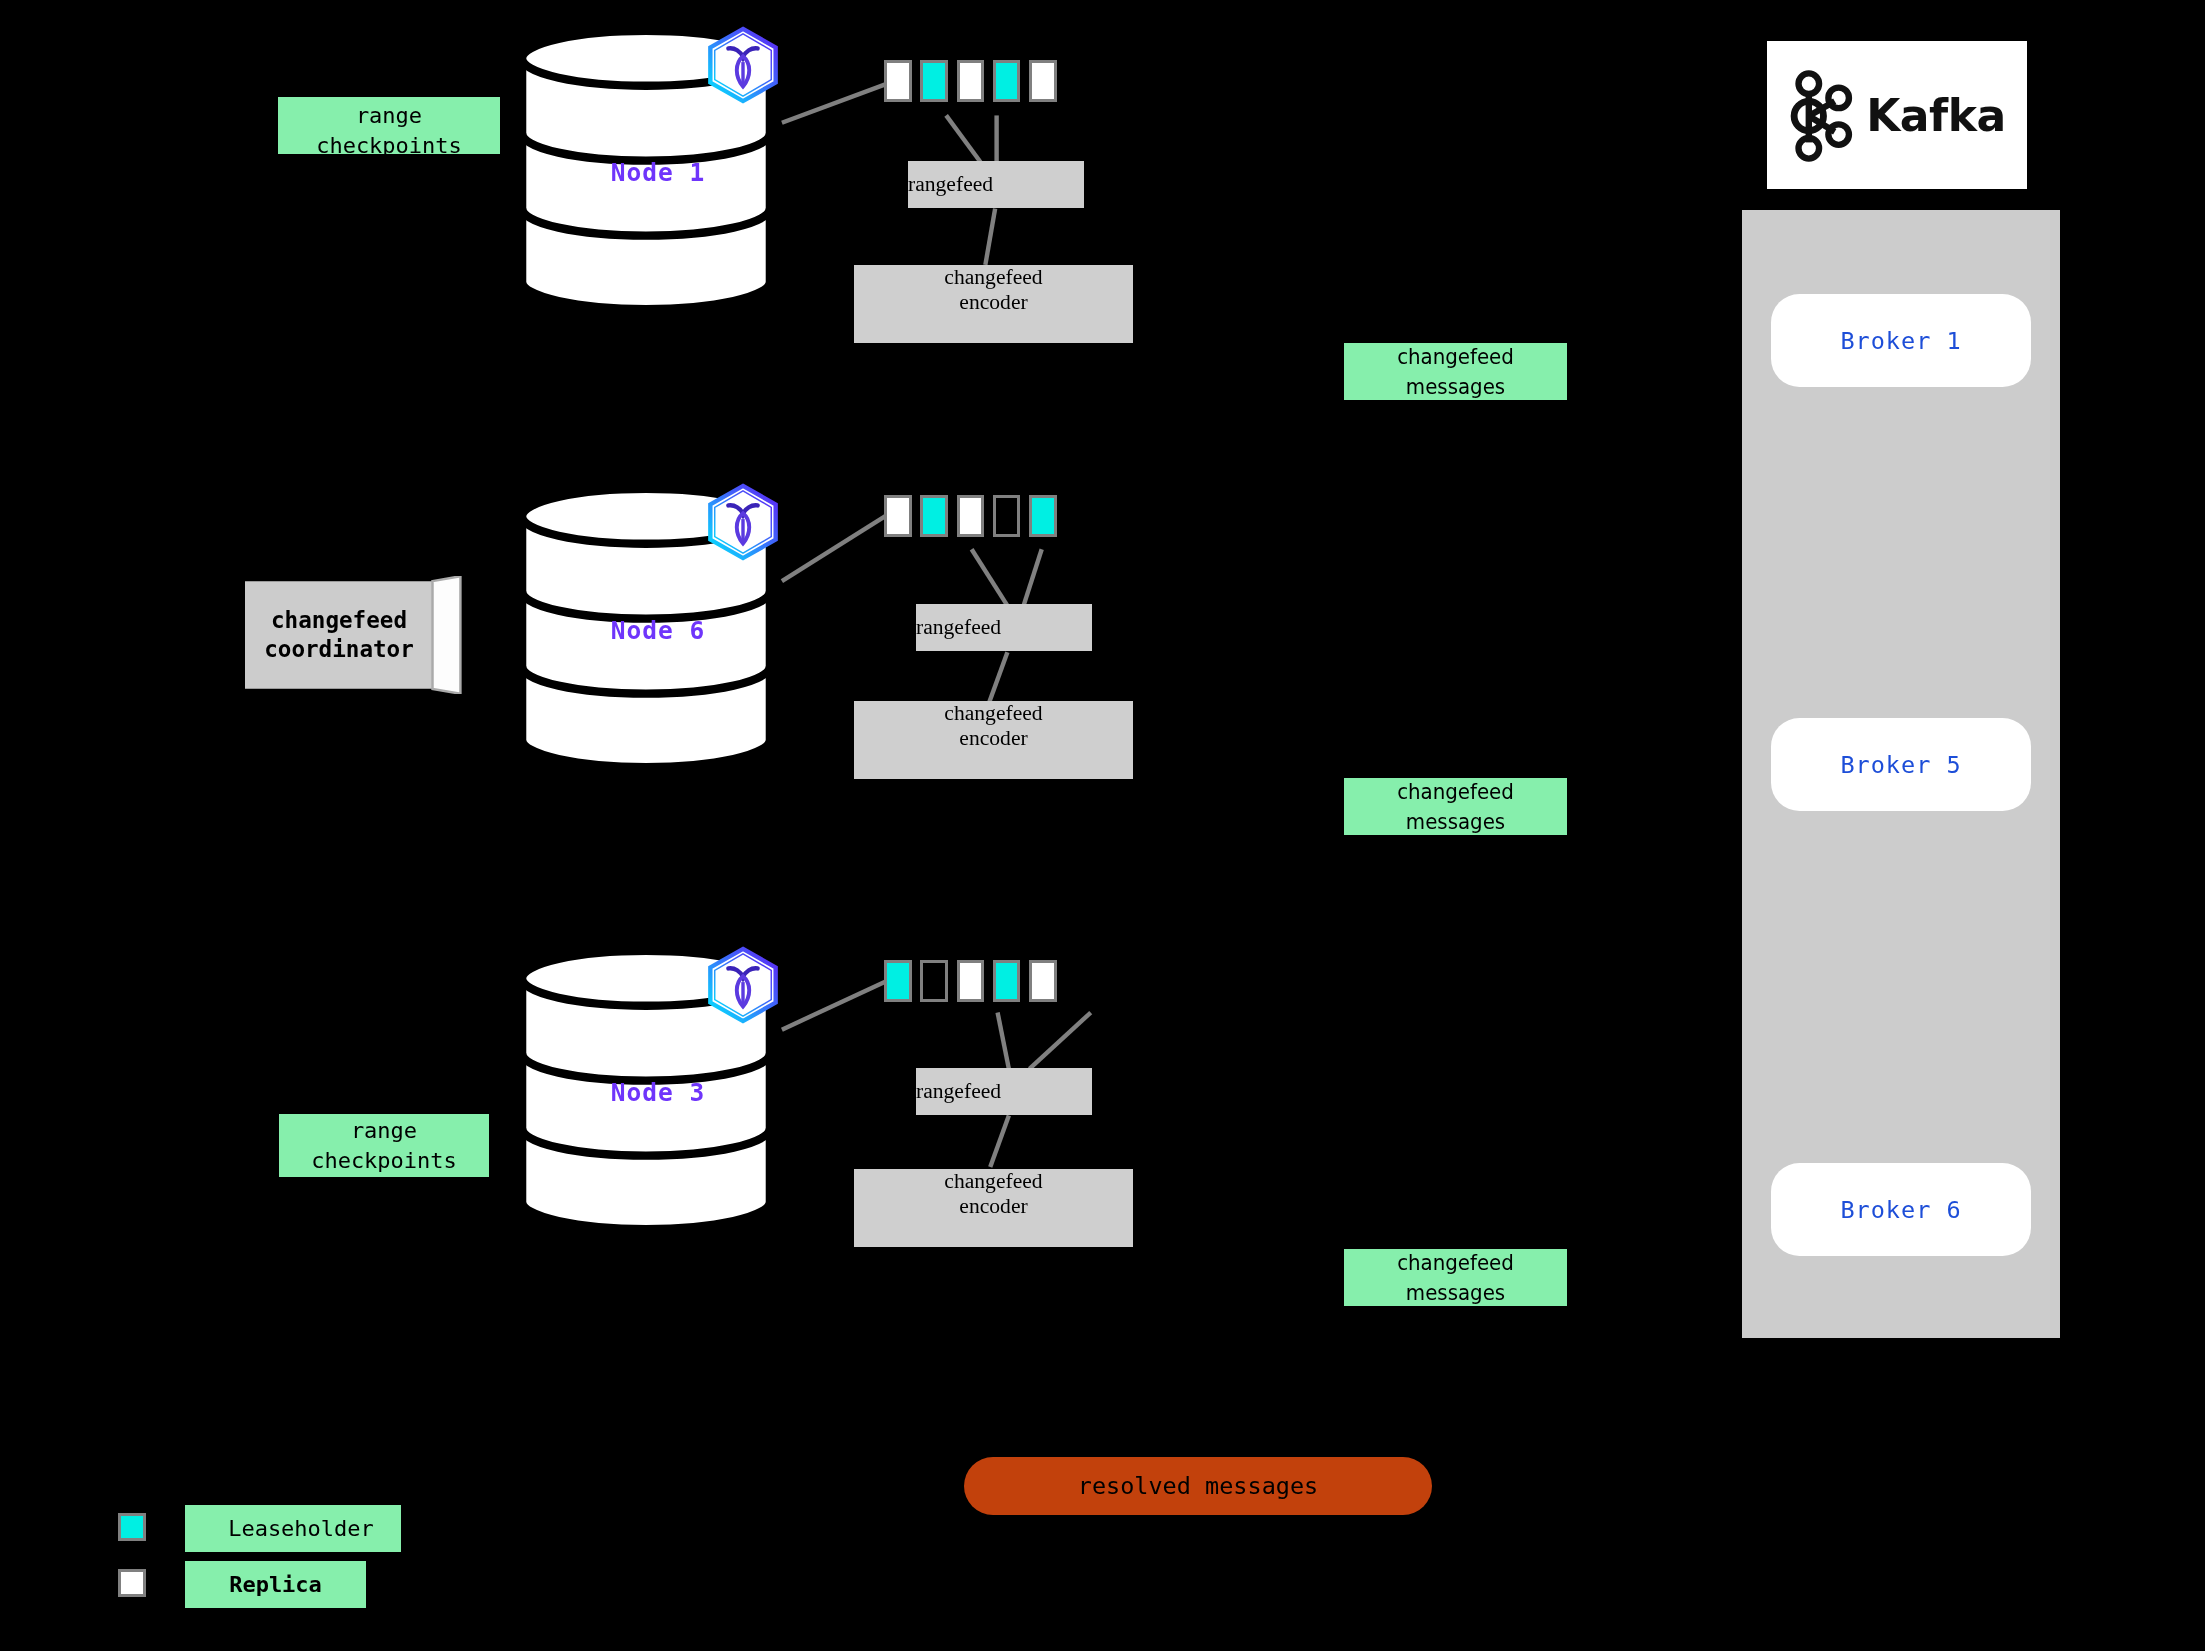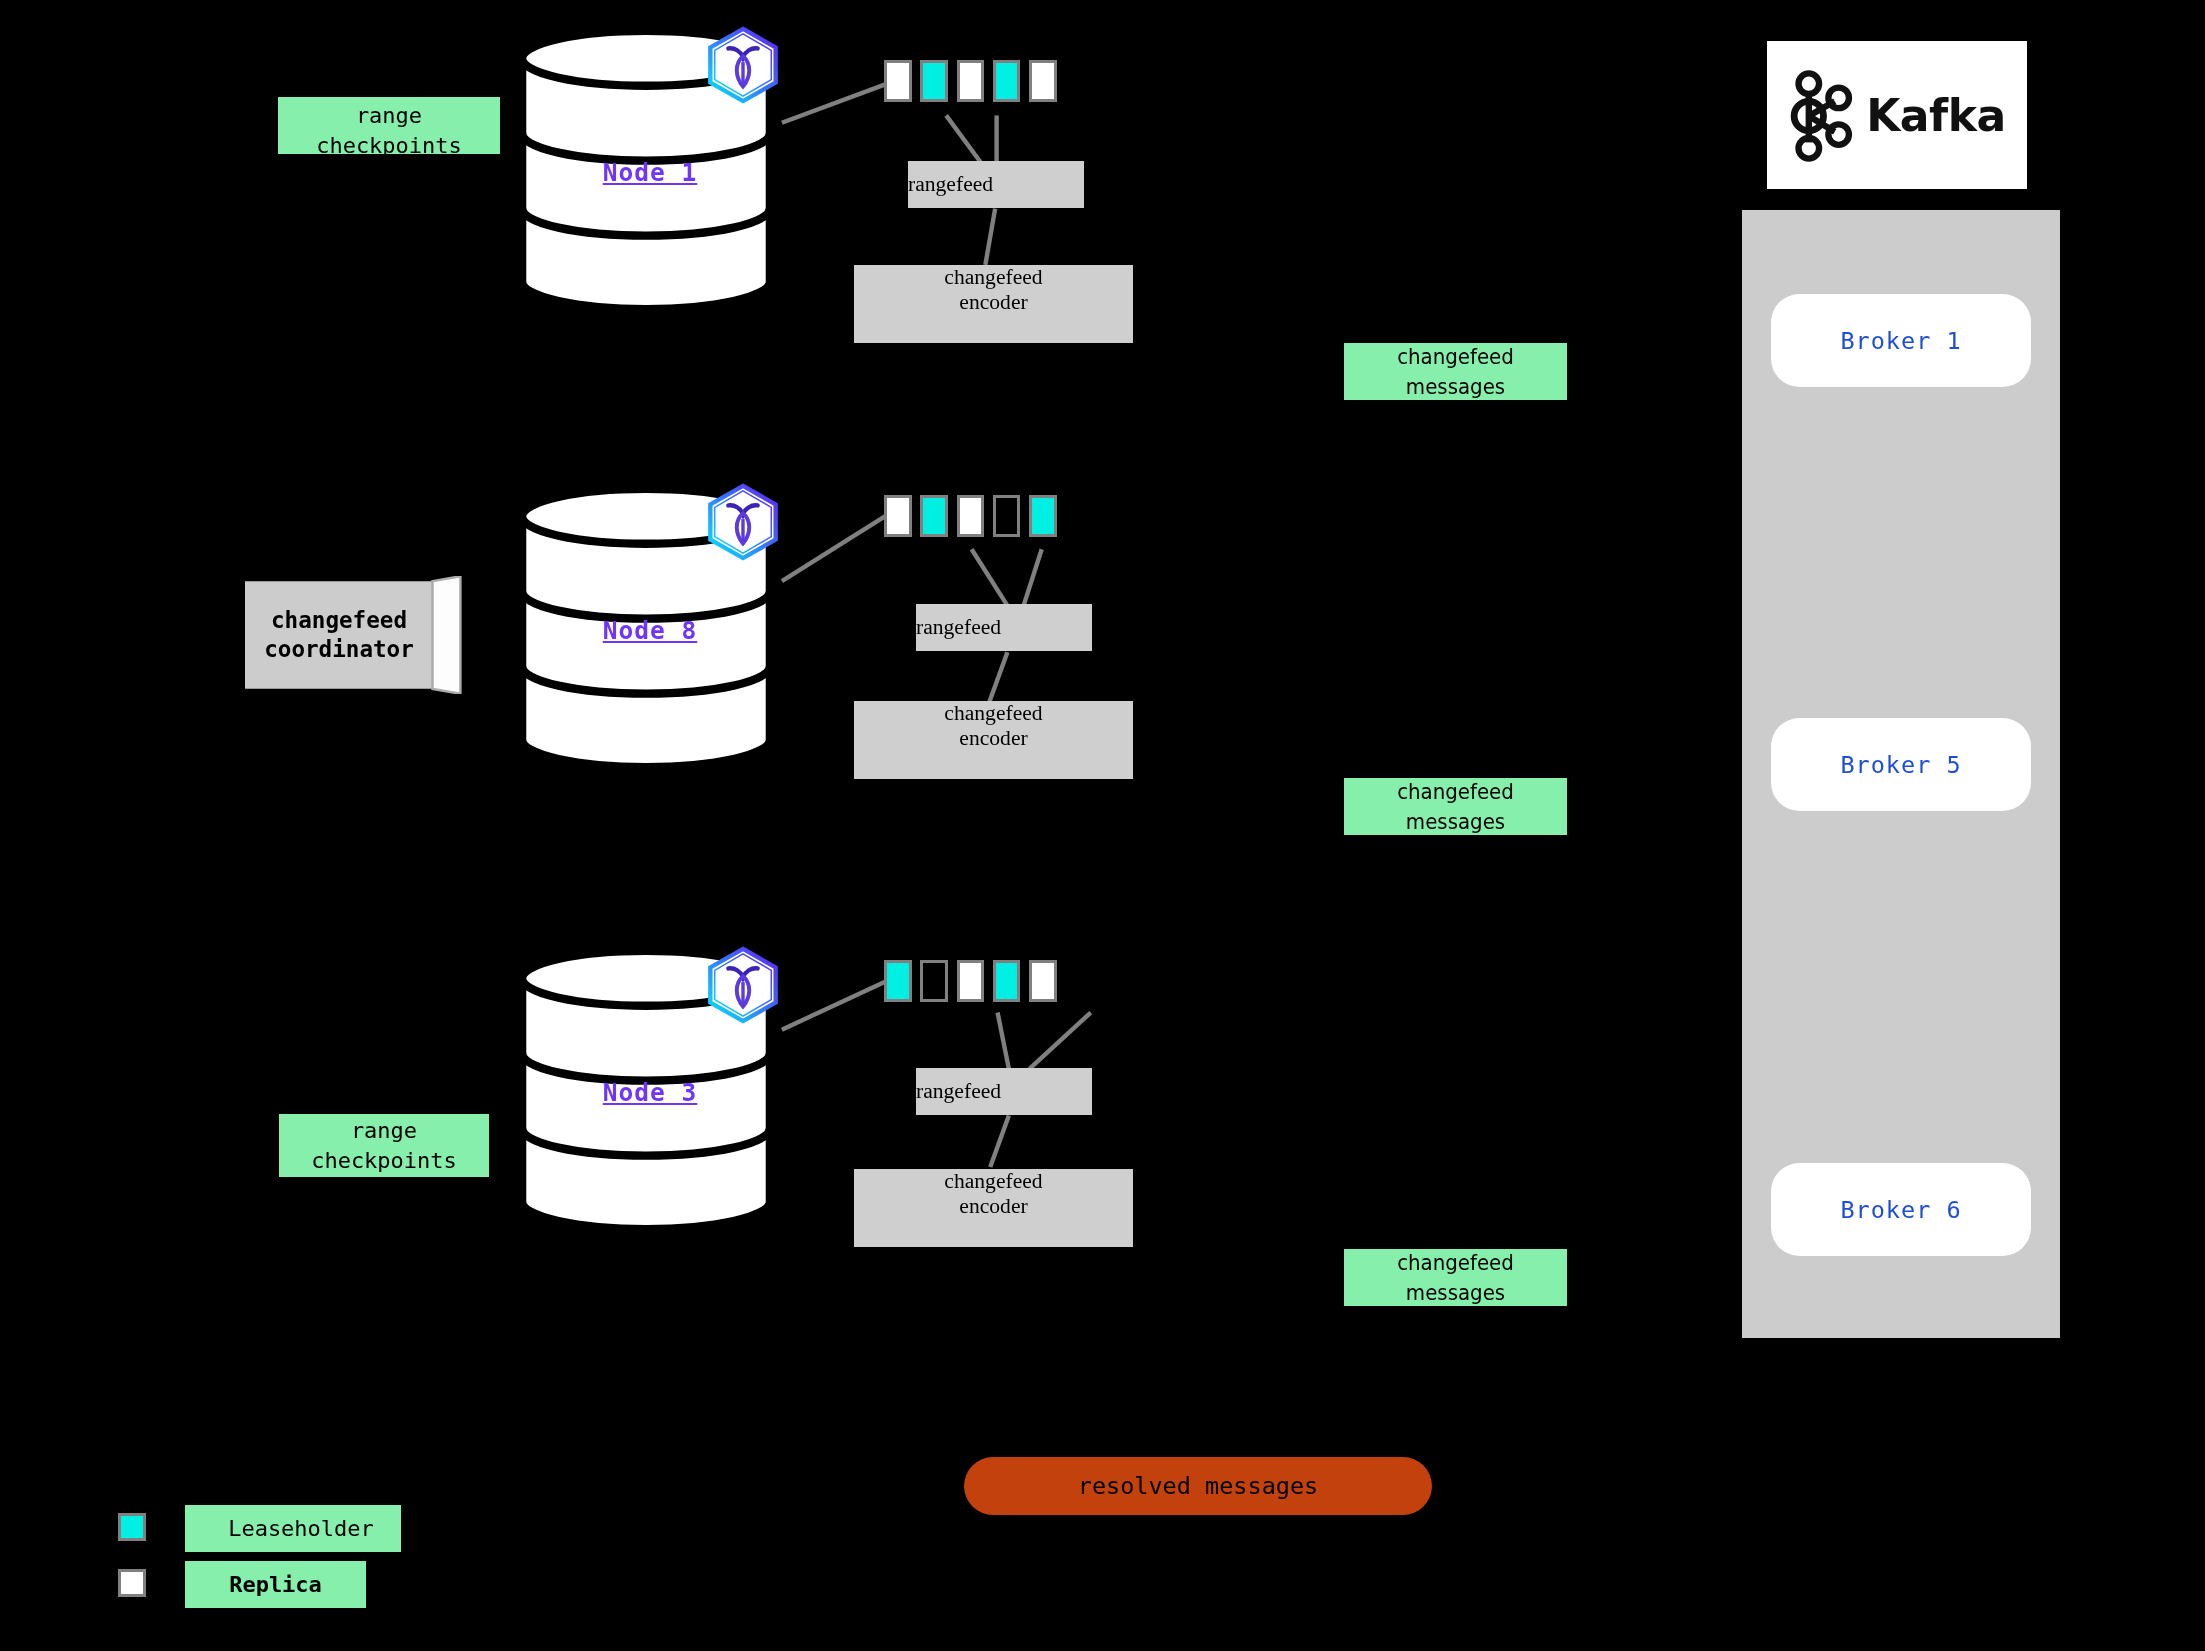--- a/index.html
+++ b/index.html
@@ -19,30 +19,29 @@
   
   .cylinder {
     position: absolute;
     width: 260px;
     height: 284px;
   }
   .cyl-svg { display: block; width: 100%; height: 100%; }
 
   .node-label {
     position: absolute;
-    left: 4px;
+    left: 12px;
     width: 100%;
     text-align: center;
     color: #6f35fb;
     font-weight: bold;
     font-size: 24.5px;
     letter-spacing: 1px;
     font-family: "DejaVu Sans Mono", monospace;
     white-space: nowrap;
-    text-decoration: underline;
   }
 
   
   .crdb-badge {
     position: absolute;
     width: 74px;
     height: 78px;
   }
 
   
@@ -263,21 +262,21 @@
     <span>checkpoints</span>
   </div>
 
   <div class="cylinder" style="left:516px; top:486px;">
     <svg class="cyl-svg" viewBox="0 0 530 580">
       <path d="M12 62 L12 518 A253 56 0 0 0 518 518 L518 62 Z" fill="#ffffff" stroke="#000000" stroke-width="17"></path>
       <ellipse cx="265" cy="62" rx="253" ry="56" fill="#ffffff" stroke="#000000" stroke-width="17"></ellipse>
       <path d="M12 215 A253 56 0 0 0 518 215" fill="none" stroke="#000000" stroke-width="17"></path>
       <path d="M12 368 A253 56 0 0 0 518 368" fill="none" stroke="#000000" stroke-width="17"></path>
     </svg>
-    <div class="node-label" style="top:130px;">Node 8</div>
+    <div class="node-label" style="top:130px;">Node 6</div>
   </div>
 
   <div class="crdb-badge" style="left:706px; top:483px;">
     <svg viewBox="0 0 150 160" width="74" height="78">
       <defs>
         <linearGradient id="hexg2" x1="0" y1="1" x2="1" y2="0">
           <stop offset="0%" stop-color="#00e9ff"></stop>
           <stop offset="55%" stop-color="#3b6dfb"></stop>
           <stop offset="100%" stop-color="#6122f5"></stop>
         </linearGradient>

